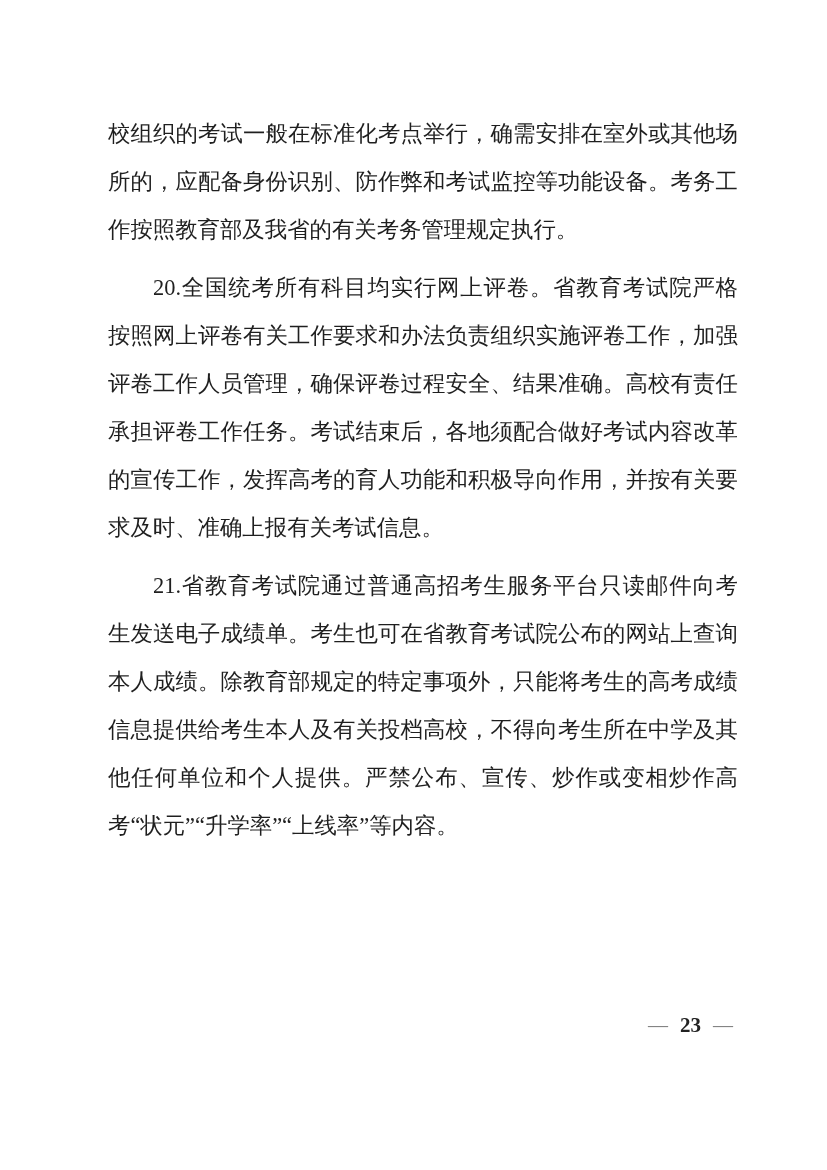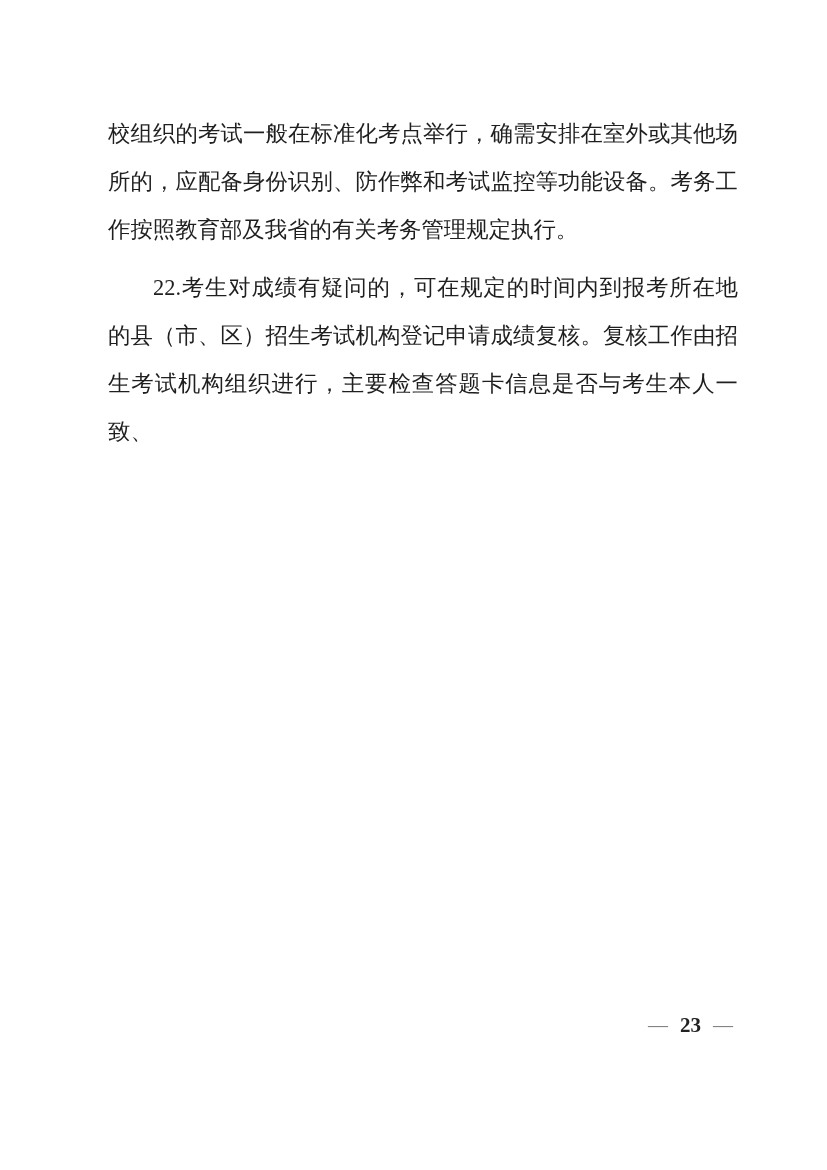--- a/index.html
+++ b/index.html
@@ -65,21 +65,22 @@
     font-weight: bold;
   }
 </style>
 </head>
 <body>
 
 <div class="page">
 
   <div class="text-block">
     <p class="para">校组织的考试一般在标准化考点举行，确需安排在室外或其他场所的，应配备身份识别、防作弊和考试监控等功能设备。考务工作按照教育部及我省的有关考务管理规定执行。</p>
-    <p class="para indent">22.考生对成绩有疑问的，可在规定的时间内到报考所在地的县（市、区）招生考试机构登记申请成绩复核。复核工作由招生考试机构组织进行，主要检查答题卡信息是否与考生本人一致、</p>
+    <p class="para indent">20.全国统考所有科目均实行网上评卷。省教育考试院严格按照网上评卷有关工作要求和办法负责组织实施评卷工作，加强评卷工作人员管理，确保评卷过程安全、结果准确。高校有责任承担评卷工作任务。考试结束后，各地须配合做好考试内容改革的宣传工作，发挥高考的育人功能和积极导向作用，并按有关要求及时、准确上报有关考试信息。</p>
+    <p class="para indent">21.省教育考试院通过普通高招考生服务平台只读邮件向考生发送电子成绩单。考生也可在省教育考试院公布的网站上查询本人成绩。除教育部规定的特定事项外，只能将考生的高考成绩信息提供给考生本人及有关投档高校，不得向考生所在中学及其他任何单位和个人提供。严禁公布、宣传、炒作或变相炒作高考“状元”“升学率”“上线率”等内容。</p>
   </div>
 
   <div class="page-footer">
     <span class="dash">—</span>
     <span class="num">23</span>
     <span class="dash">—</span>
   </div>
 
 </div>
 

